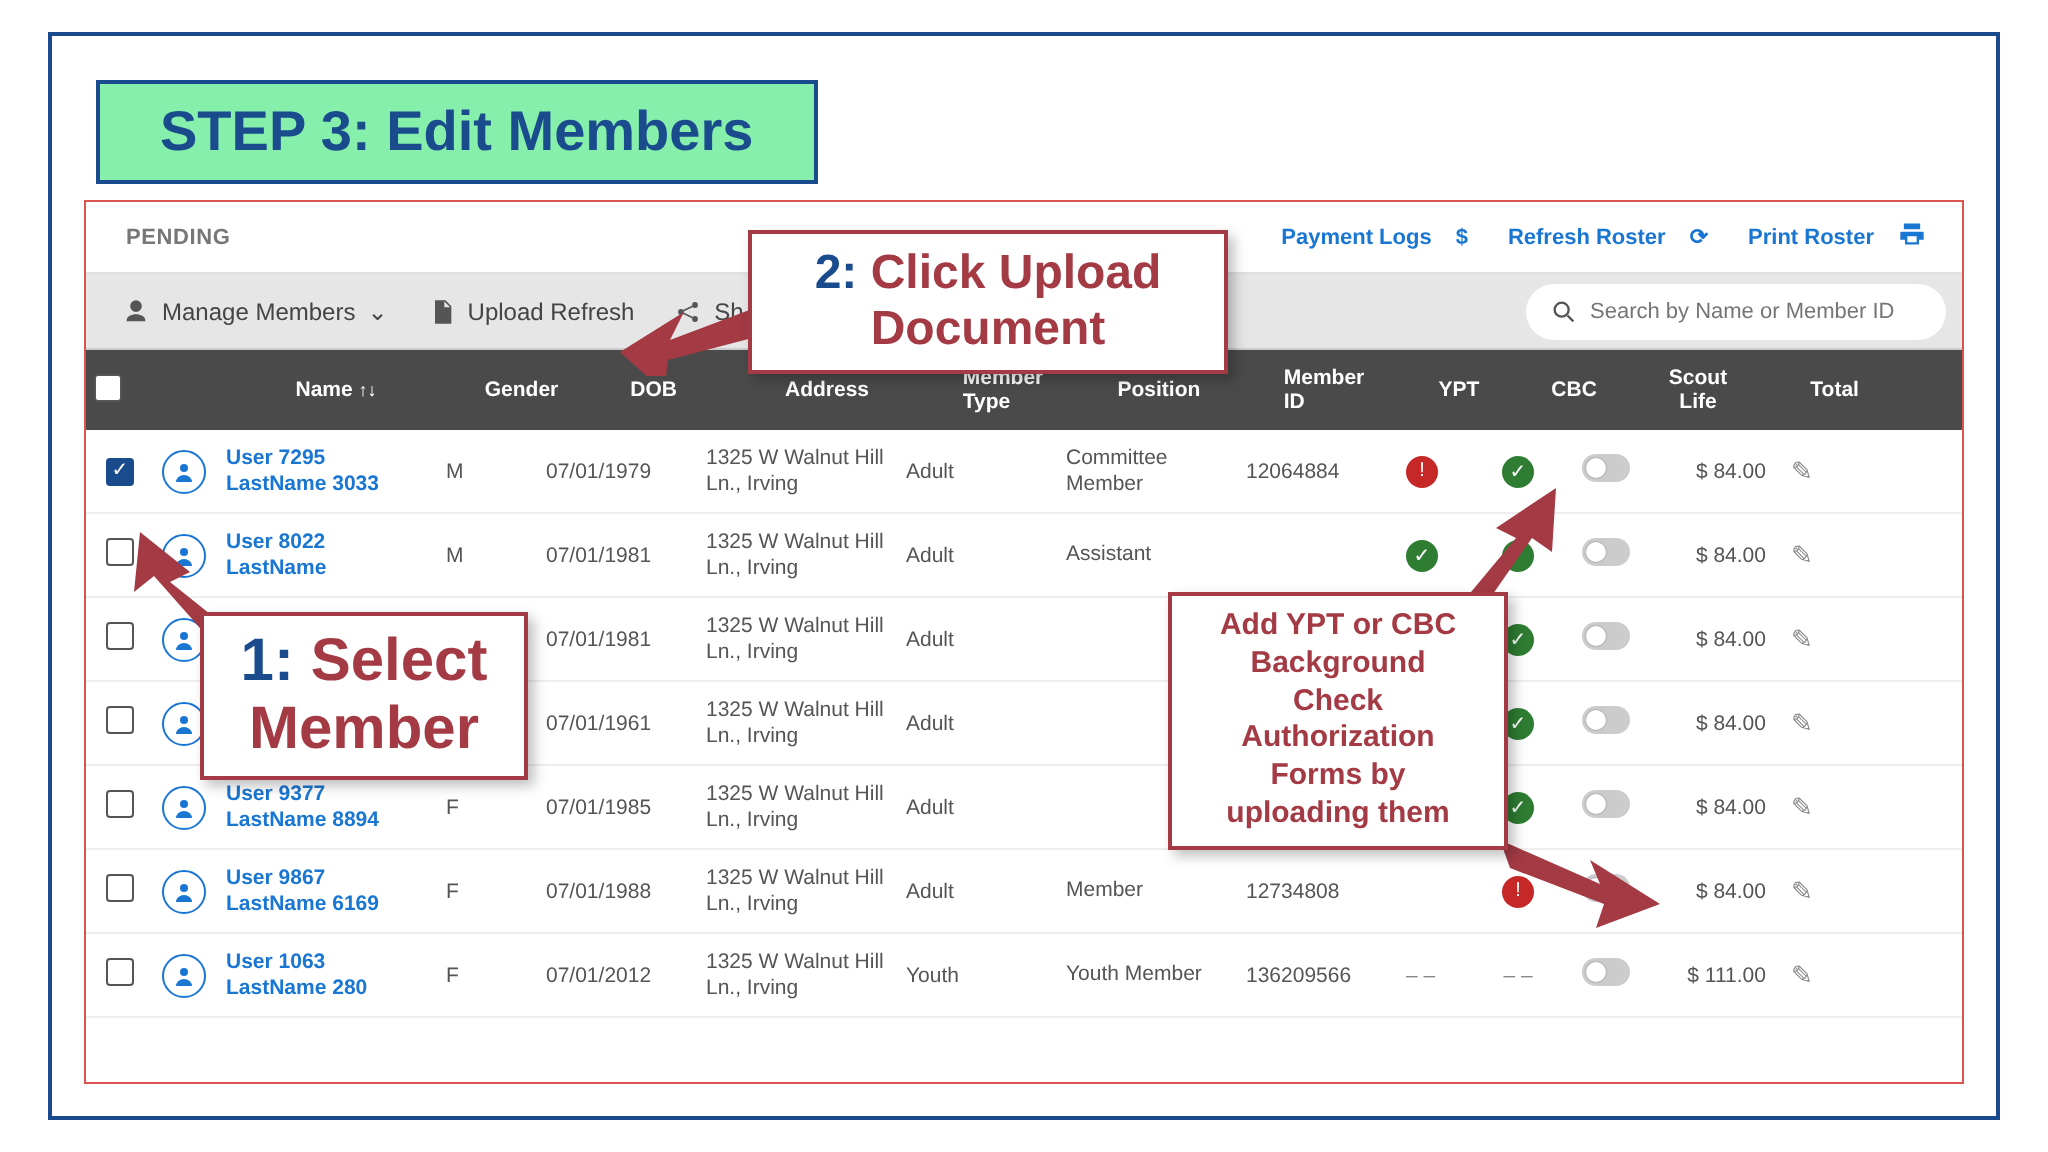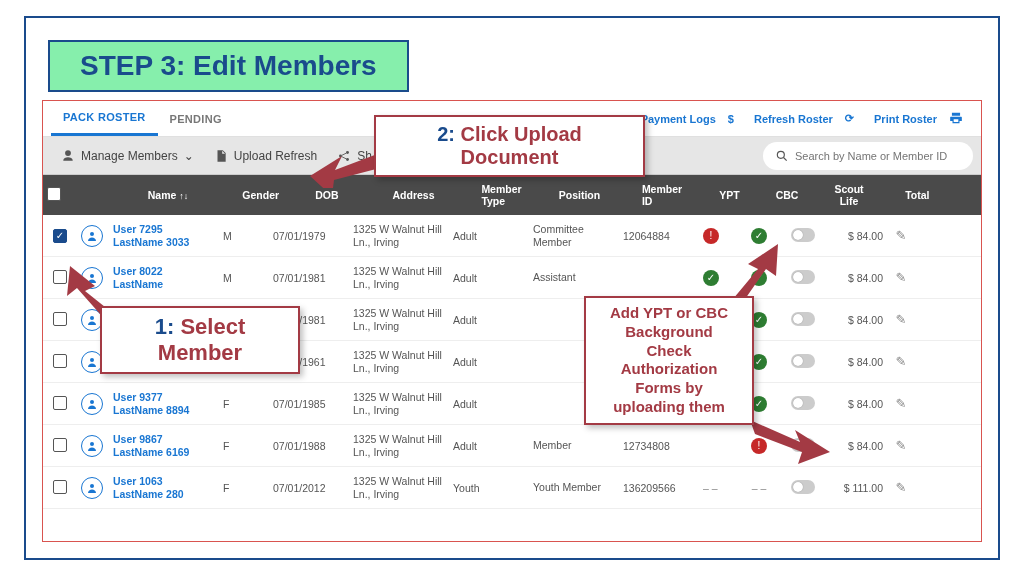--- a/index.html
+++ b/index.html
@@ -200,21 +200,20 @@
 
 <div class="outer-frame"></div>
 
 <div class="title-box">
   <span>STEP 3: Edit Members</span>
 </div>
 
 <div class="app-frame">
 
   <div class="tabbar">
-    <div class="tab active">PACK ROSTER</div>
     <div class="tab">PENDING</div>
     <div class="tabbar-spacer"></div>
     <div class="tabbar-link">
       <span>Payment Logs</span>
       <span>$</span>
     </div>
     <div class="tabbar-link">
       <span>Refresh Roster</span>
       <span>⟳</span>
     </div>
@@ -437,31 +436,31 @@
         <div class="col-ypt"><span class="dash">– –</span></div>
         <div class="col-cbc"><span class="dash">– –</span></div>
         <div class="col-life"><span class="toggle"></span></div>
         <div class="col-tot">$ 111.00</div>
         <div class="col-edit"><span class="pencil">✎</span></div>
       </div>
     </div>
 
 </div>
 
-<div class="callout" style="top:115px; left:374px; width:271px; font-size:20px;">
+<div class="callout" style="top:115px; left:374px; width:240px; font-size:24px;">
   <span class="num">2:</span>
   <span class="txt">Click Upload Document</span>
 </div>
 <div class="arrow" style="top:148px; left:310px;">
   <svg width="70" height="40">
       <polygon points="70,5 25,22 32,8 0,28 22,48 24,32 70,20" fill="#a33a44"></polygon>
     </svg>
 </div>
 
-<div class="callout" style="top:306px; left:100px; width:200px; font-size:22px;">
+<div class="callout" style="top:306px; left:100px; width:164px; font-size:30px;">
   <span class="num">1:</span>
   <span class="txt">Select Member</span>
 </div>
 <div class="arrow" style="top:266px; left:65px;">
   <svg width="50" height="50">
       <polygon points="45,45 20,25 30,20 5,0 2,30 12,22 35,48" fill="#a33a44"></polygon>
     </svg>
 </div>
 
 <div class="callout" style="top:296px; left:584px; width:170px; font-size:15px; line-height:1.25;">

